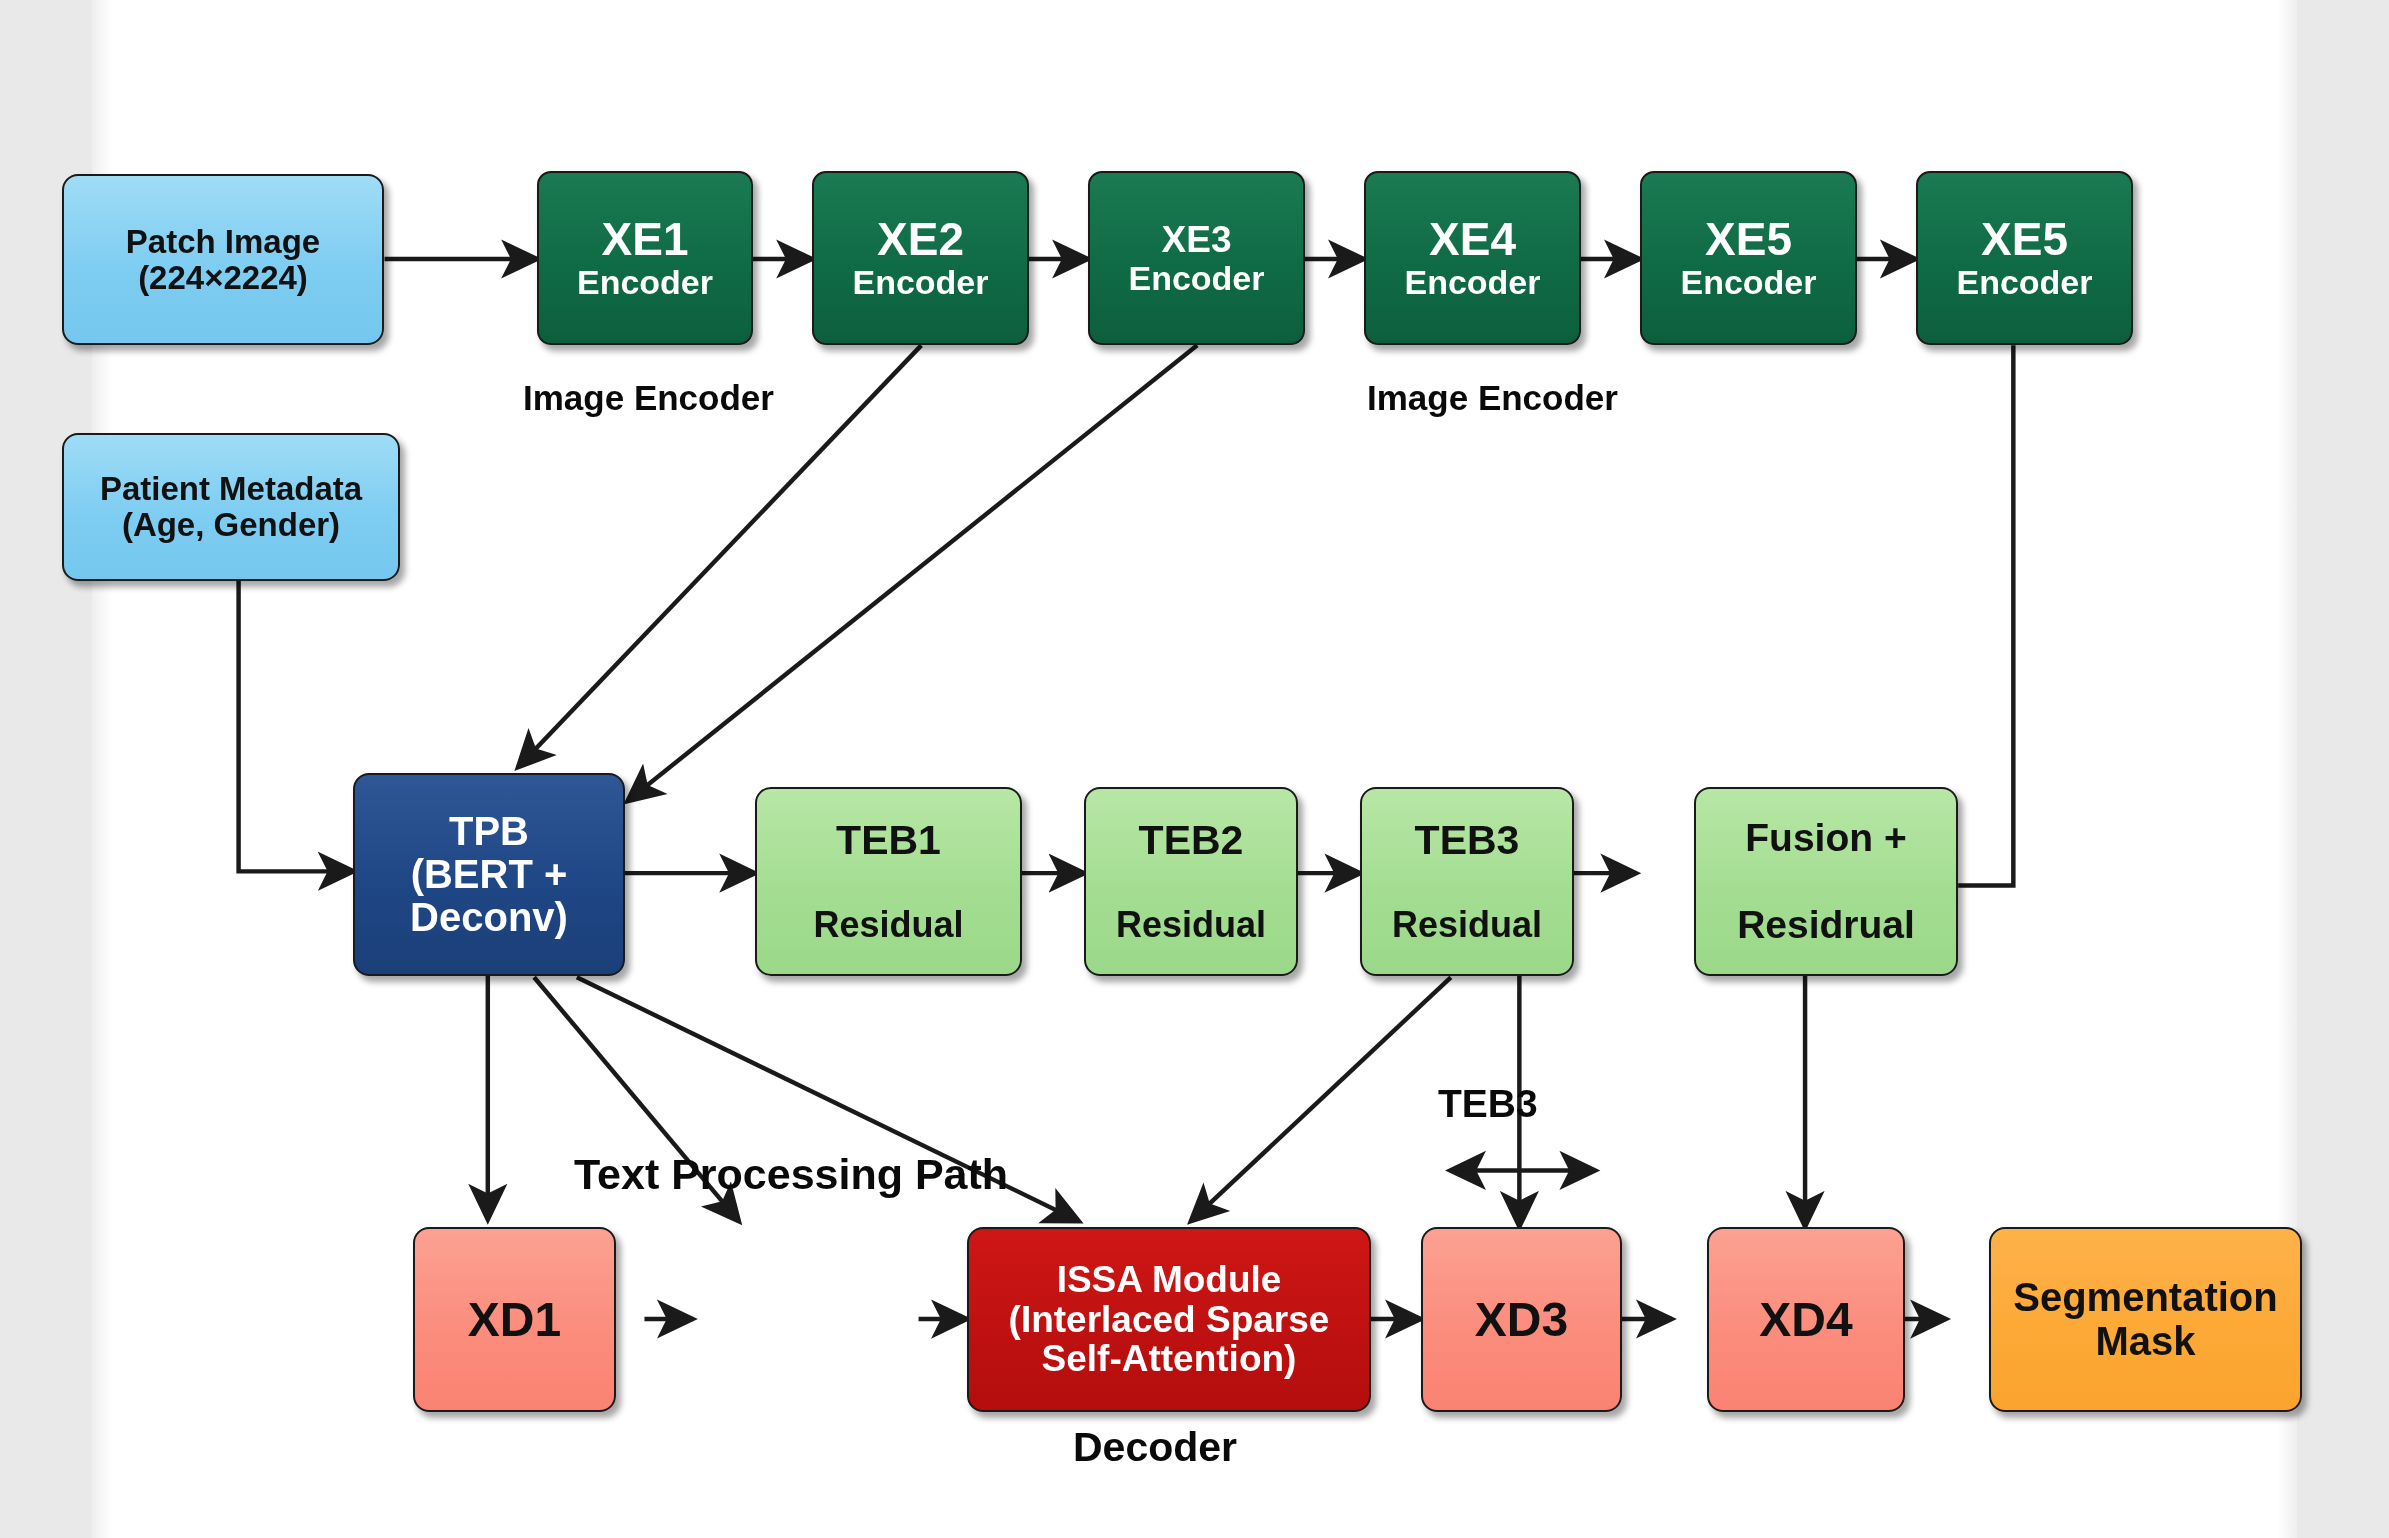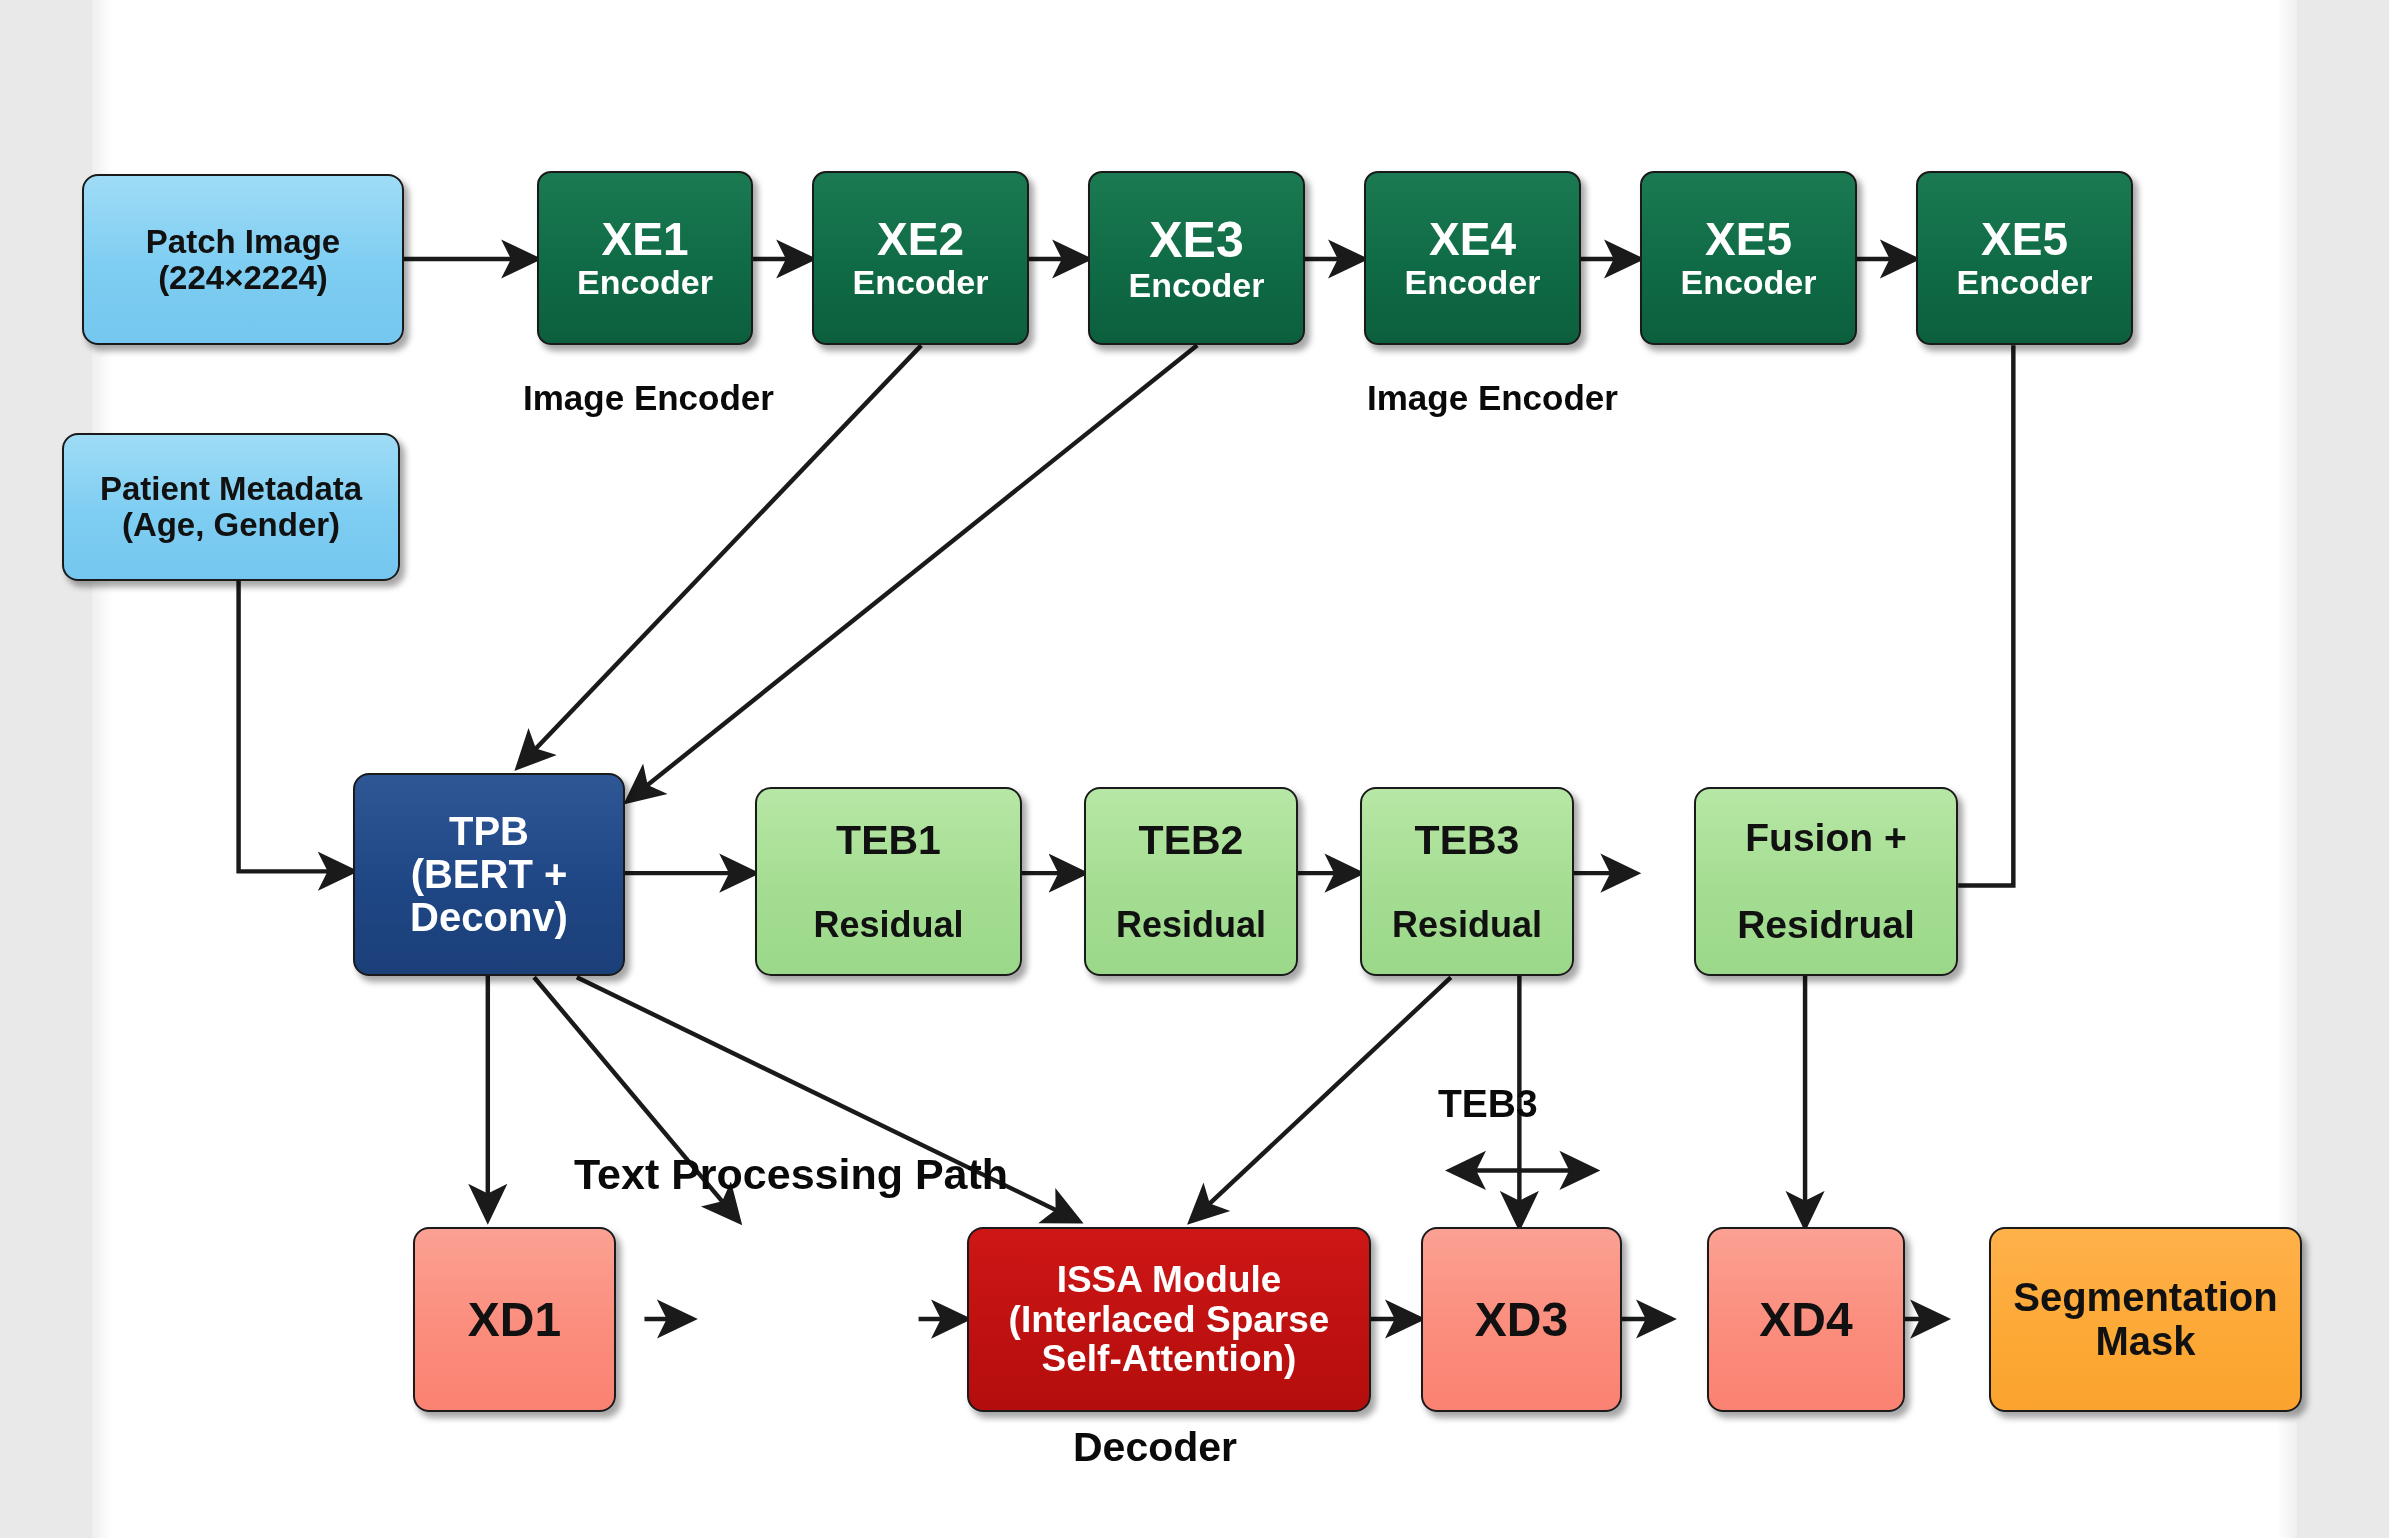--- a/index.html
+++ b/index.html
@@ -111,42 +111,42 @@
   <div class="caption" style="left:523px;top:378px;font-size:35px;">Image Encoder</div>
 
   <div class="caption" style="left:1367px;top:378px;font-size:35px;">Image Encoder</div>
 
   <div class="caption" style="left:574px;top:1118px;font-size:43px;margin-top:32px;">Text Processing Path</div>
 
   <div class="caption" style="left:1438px;top:1082px;font-size:39px;">TEB3</div>
 
   <div class="caption" style="left:1073px;top:1424px;font-size:41px;">Decoder</div>
 
-  <div class="node n-blue" style="left:62px;top:174px;width:322px;height:171px;font-size:33px;margin-left:20px;">
+  <div class="node n-blue" style="left:62px;top:174px;width:322px;height:171px;font-size:33px;">
     <div class="t1">Patch Image</div>
     <div class="t2">(224×2224)</div>
   </div>
 
   <div class="node n-blue" style="left:62px;top:433px;width:338px;height:148px;font-size:33px;">
     <div class="t1">Patient Metadata</div>
     <div class="t2">(Age, Gender)</div>
   </div>
 
   <div class="node n-green" style="left:537px;top:171px;width:216px;height:174px;">
     <div class="t1" style="font-size:46px;">XE1</div>
     <div class="t2" style="font-size:34px;">Encoder</div>
   </div>
 
   <div class="node n-green" style="left:812px;top:171px;width:217px;height:174px;">
     <div class="t1" style="font-size:46px;">XE2</div>
     <div class="t2" style="font-size:34px;">Encoder</div>
   </div>
 
   <div class="node n-green" style="left:1088px;top:171px;width:217px;height:174px;">
-    <div class="t1" style="font-size:50px;">XE3</div>
+    <div class="t1" style="font-size:37px;">XE3</div>
     <div class="t2" style="font-size:34px;">Encoder</div>
   </div>
 
   <div class="node n-green" style="left:1364px;top:171px;width:217px;height:174px;">
     <div class="t1" style="font-size:46px;">XE4</div>
     <div class="t2" style="font-size:34px;">Encoder</div>
   </div>
 
   <div class="node n-green" style="left:1640px;top:171px;width:217px;height:174px;">
     <div class="t1" style="font-size:46px;">XE5</div>

